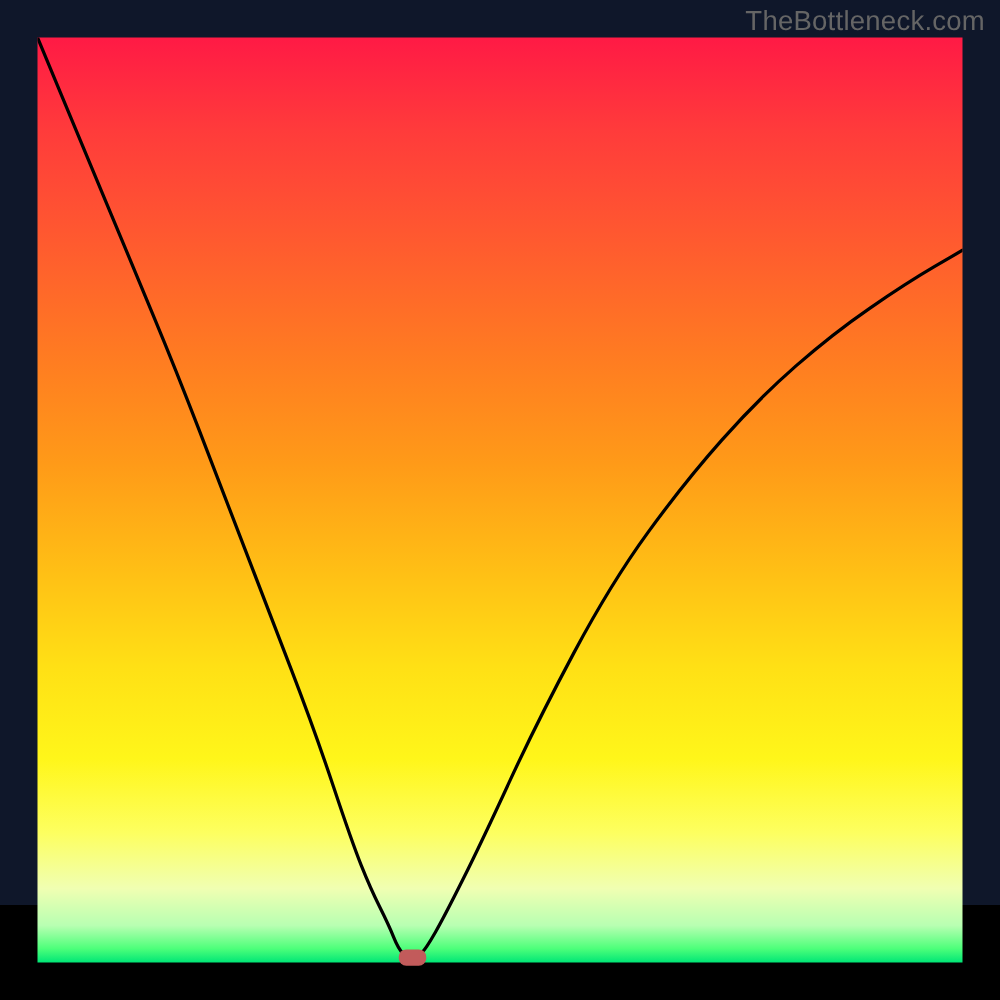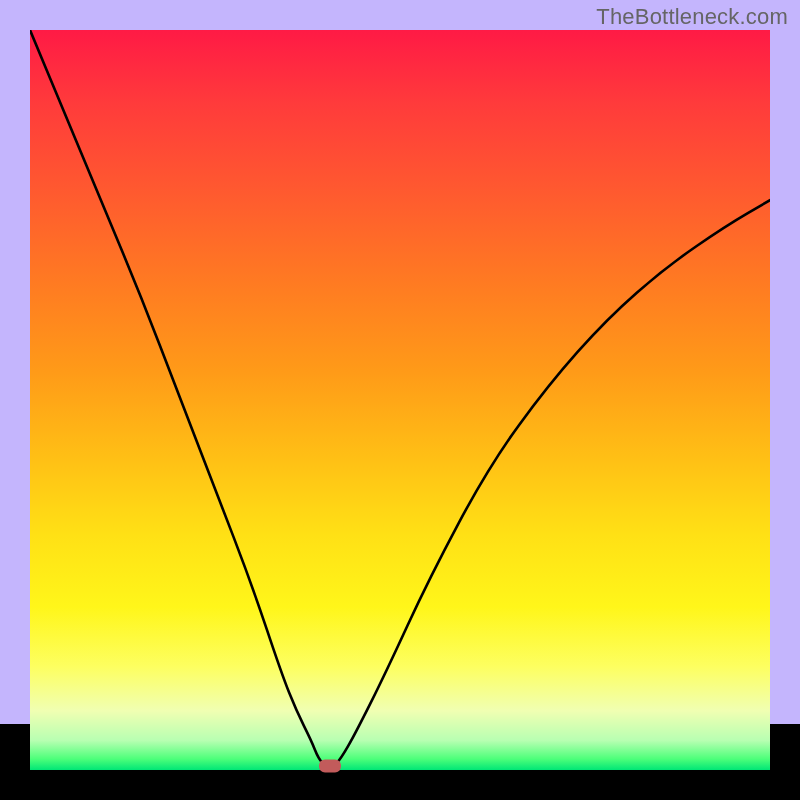--- a/index.html
+++ b/index.html
@@ -1,21 +1,21 @@
 <!DOCTYPE html>
 <html><head>
 <meta charset="utf-8">
 <style>
   * { margin: 0; padding: 0; box-sizing: border-box; }
   html, body { width: 800px; height: 800px; overflow: hidden; background: #000; }
   .frame {
     position: relative;
     width: 800px;
     height: 724px;
-    background: #c4b5fd;
+    background: #0f172a;
   }
   .watermark {
     position: absolute;
     top: 4px;
     right: 12px;
     font-family: Arial, Helvetica, sans-serif;
     font-size: 22px;
     color: #656565;
     font-weight: 500;
     letter-spacing: 0.2px;

